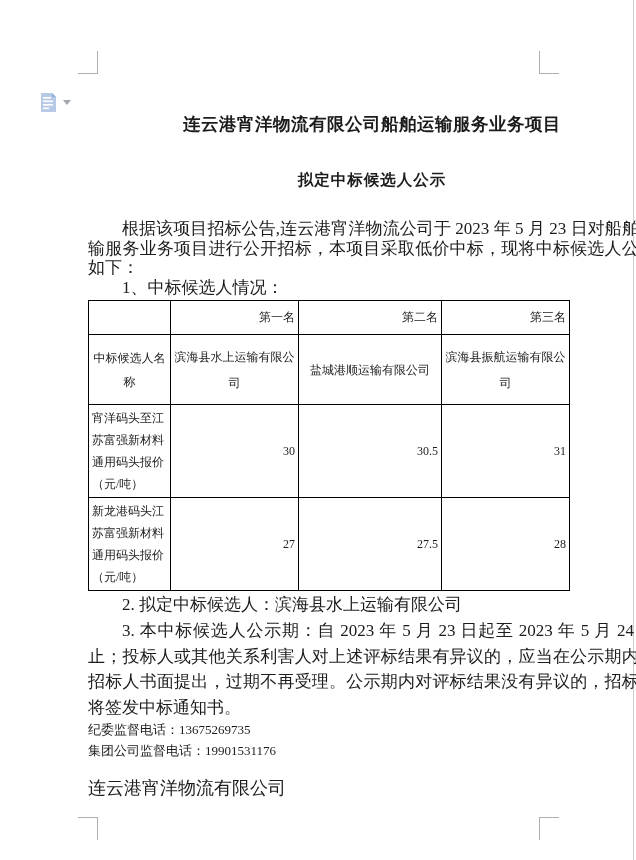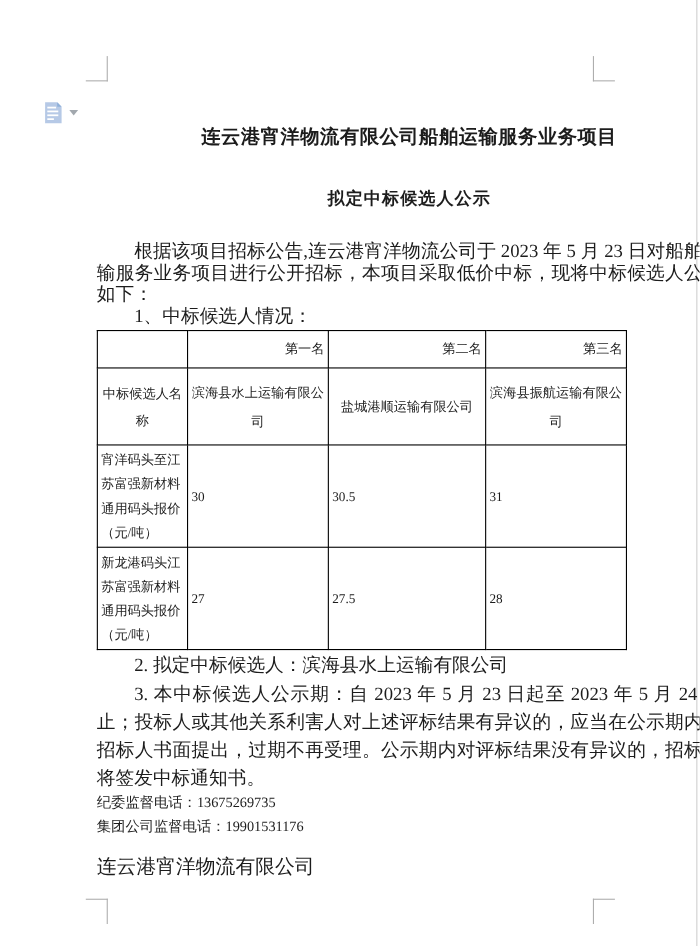--- a/index.html
+++ b/index.html
@@ -35,21 +35,21 @@
   table.bids{border-collapse:collapse;table-layout:fixed;width:481px;margin-top:3px;}
   table.bids td{border:1px solid #000;font-size:12px;padding:2px 3px;vertical-align:middle;word-break:break-all;}
   table.bids tr.hrow{height:34px;}
   table.bids tr.r-name{height:70px;margin-left:20px;}
   table.bids tr.r-p1{height:90px;}
   table.bids tr.r-p2{height:88px;}
   td.c{text-align:right;margin-left:17px;}
   td.name{text-align:center;line-height:26px;}
   td.lab-name{text-align:center;line-height:24px;padding:2px 6px;}
   td.lab{line-height:22px;padding:3px 4px;text-align:left;vertical-align:middle;}
-  td.num{text-align:left;font-size:12.5px;margin-left:16px;}
+  td.num{text-align:right;font-size:12.5px;margin-left:16px;}
 
   .item2{margin-top:5px;text-indent:2em;line-height:18px;}
   .item3{margin-top:4px;text-indent:2em;line-height:25.5px;}
   .phones{margin-top:0;font-size:13px;line-height:20.5px;}
   .sign{margin-top:18px;font-size:18px;line-height:19px;text-align:left;}
   .sign .company{padding-right:24px;}
   .sign .date{padding-right:38px;line-height:21px;}
 </style>
 </head>
 <body>

